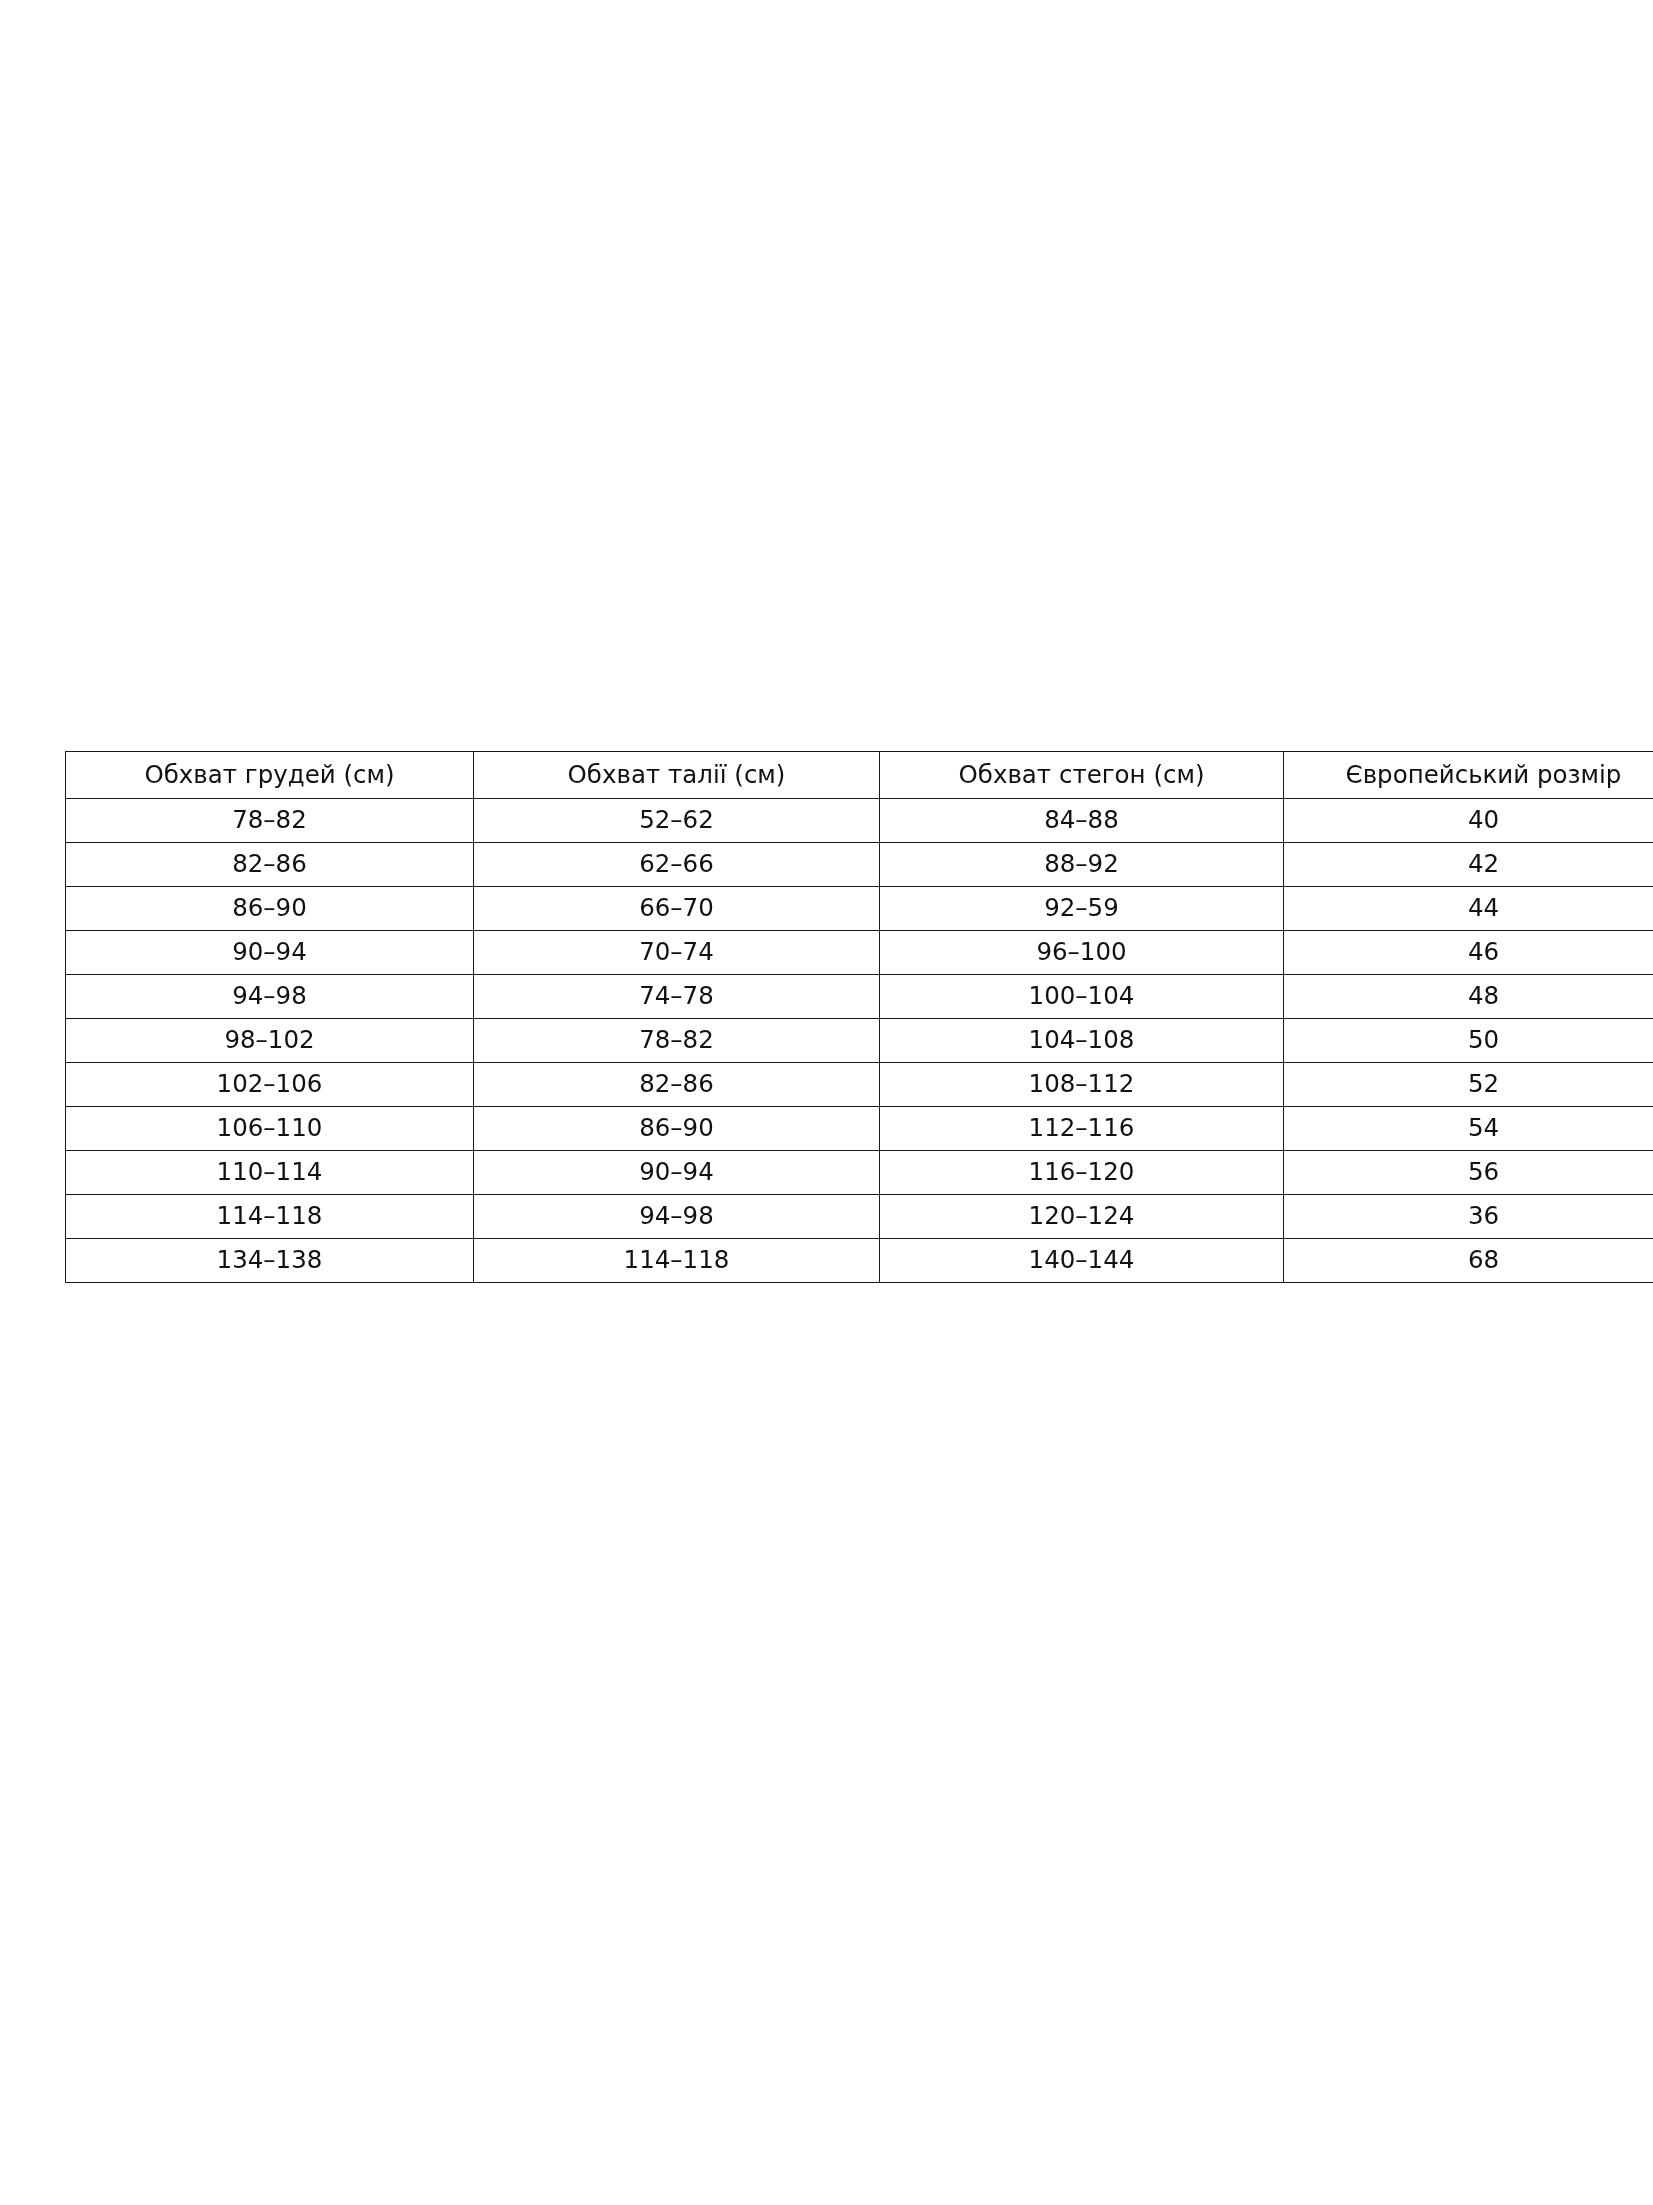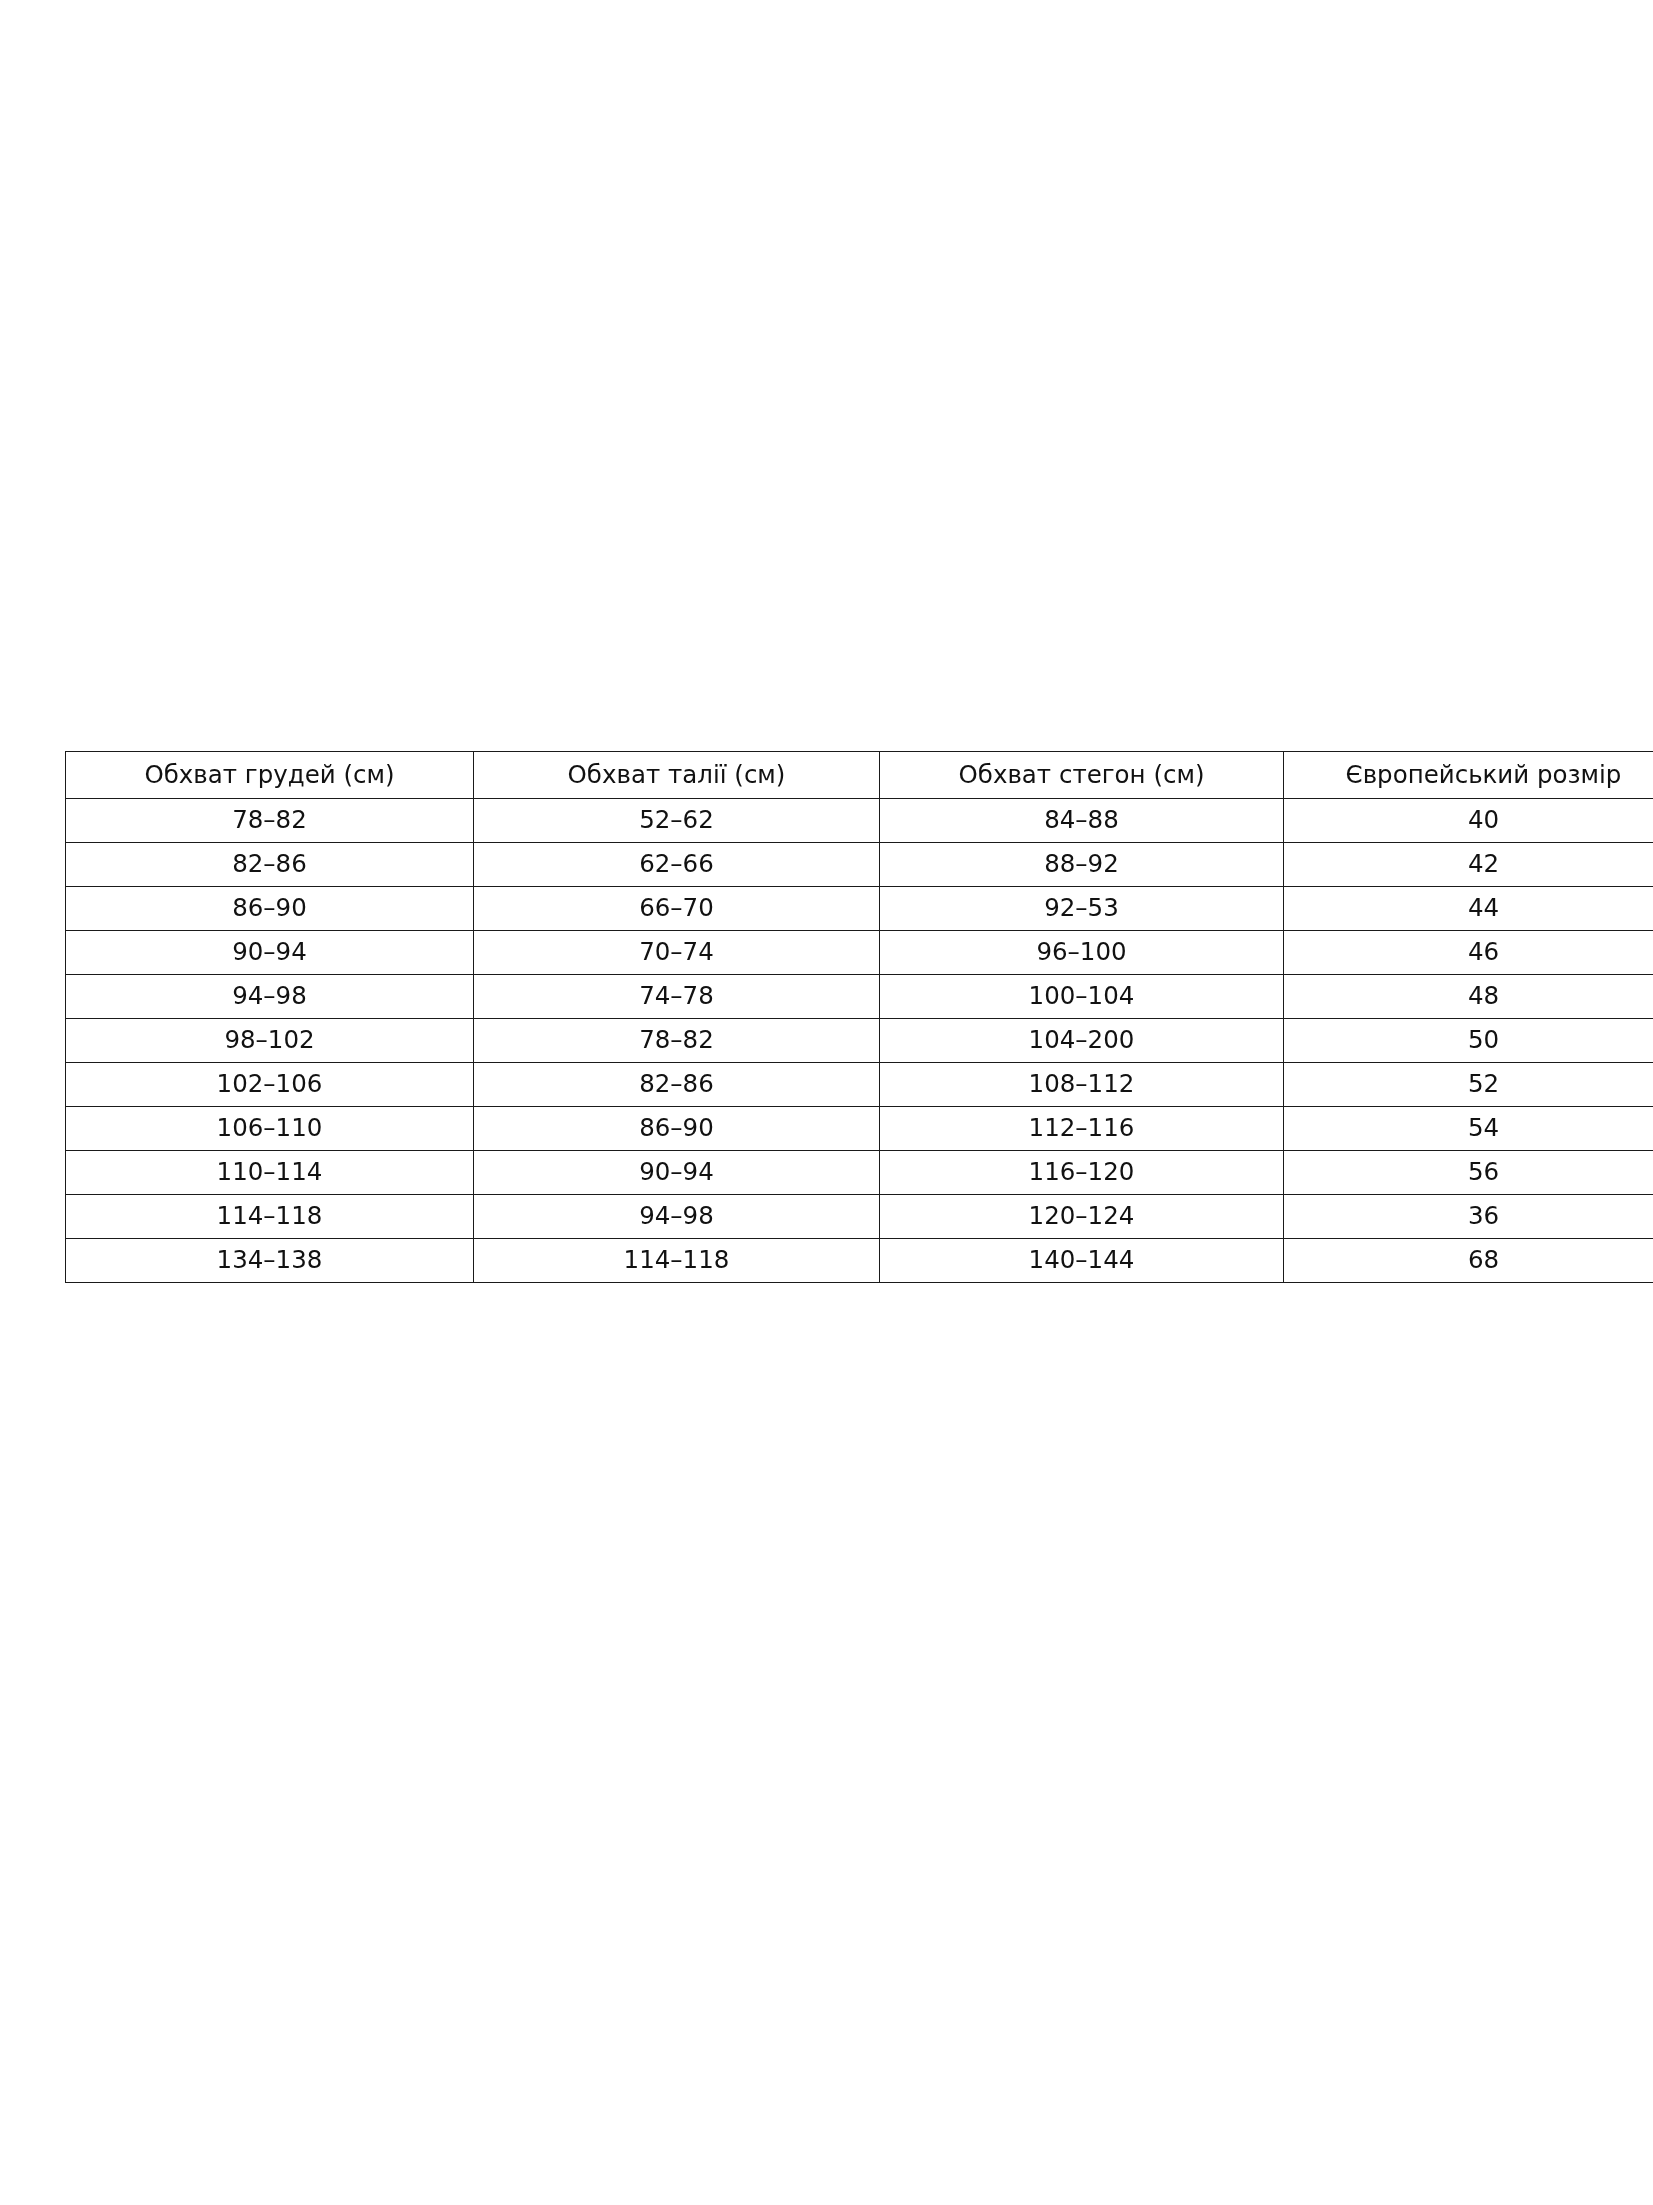--- a/index.html
+++ b/index.html
@@ -86,39 +86,39 @@
           </tr>
           <tr>
             <td>82–86</td>
             <td>62–66</td>
             <td>88–92</td>
             <td>42</td>
           </tr>
           <tr>
             <td>86–90</td>
             <td>66–70</td>
-            <td>92–53</td>
+            <td>92–59</td>
             <td>44</td>
           </tr>
           <tr>
             <td>90–94</td>
             <td>70–74</td>
             <td>96–100</td>
             <td>46</td>
           </tr>
           <tr>
             <td>94–98</td>
             <td>74–78</td>
             <td>100–104</td>
             <td>48</td>
           </tr>
           <tr>
             <td>98–102</td>
             <td>78–82</td>
-            <td>104–200</td>
+            <td>104–108</td>
             <td>50</td>
           </tr>
           <tr>
             <td>102–106</td>
             <td>82–86</td>
             <td>108–112</td>
             <td>52</td>
           </tr>
           <tr>
             <td>106–110</td>

